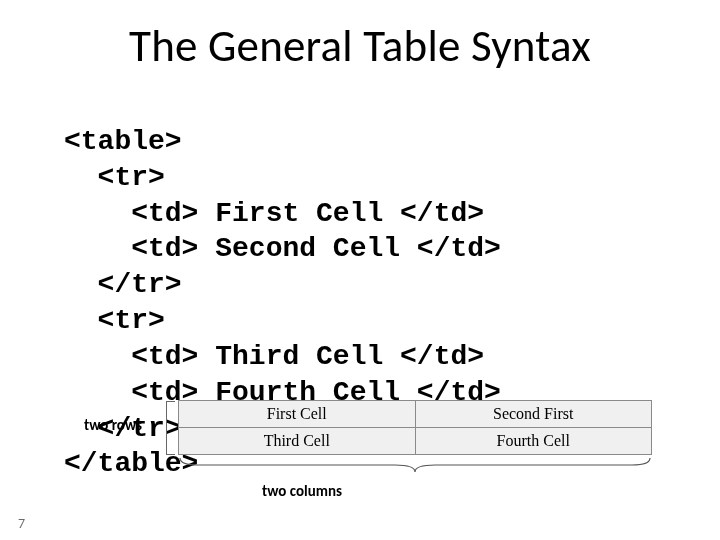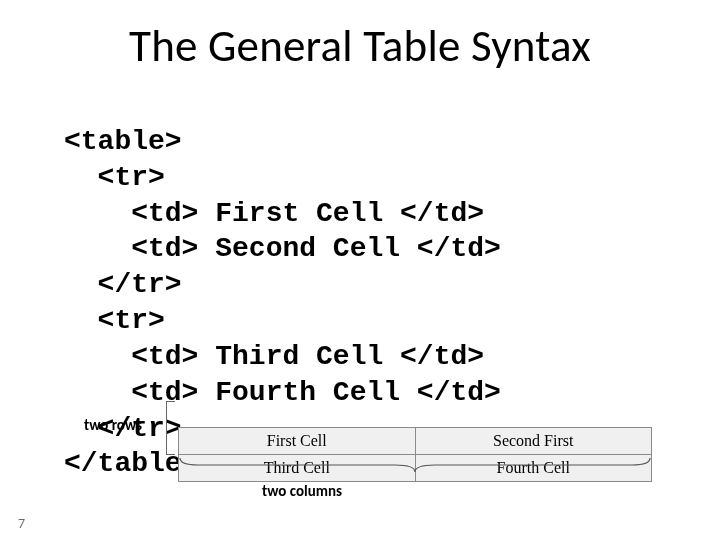--- a/index.html
+++ b/index.html
@@ -36,21 +36,20 @@
     font-weight: bold;
     line-height: 1.28;
     white-space: pre;
   }
   
   .render-wrap {
     position: absolute;
     top: 400px;
     left: 178px;
     width: 474px;
-    margin-top: 27px;
   }
   table.demo {
     border-collapse: collapse;
     width: 100%;
     table-layout: fixed;
   }
   table.demo td {
     border: 1px solid #8a8a8a;
     background: #f0f0f0;
     font-family: "Times New Roman", Times, serif;

